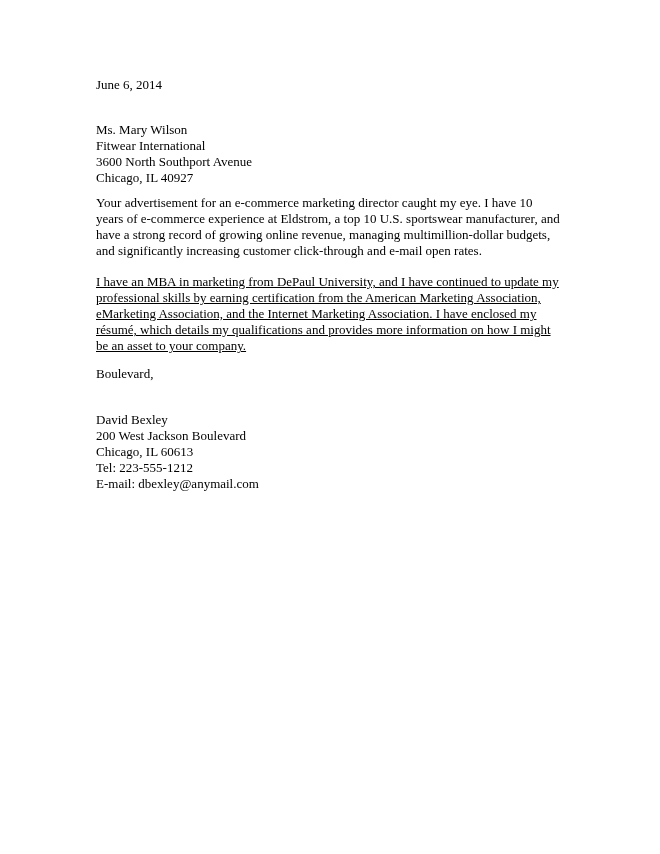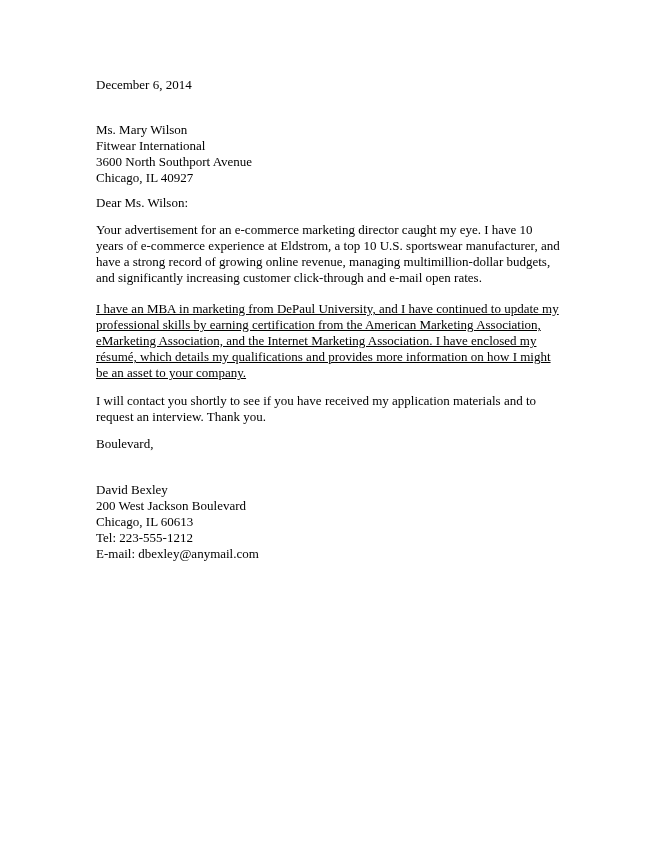--- a/index.html
+++ b/index.html
@@ -39,42 +39,39 @@
   .para-1     { margin-bottom: 15px !important; }
   .para-2     { margin-bottom: 12px !important; text-decoration: underline; }
   .para-3     { margin-bottom: 11px !important; }
   .closing    { margin-bottom: 30px !important; }
 </style>
 </head>
 <body>
 
 <div class="page">
   <div class="letter">
-    <p class="date">December 6, 2014</p>
+    <p class="date">June 6, 2014</p>
 
     <p class="recipient">Ms. Mary Wilson
 Fitwear International
 3600 North Southport Avenue
 Chicago, IL 40927</p>
 
-    <p class="salutation">Dear Ms. Wilson:</p>
 
     <p class="para-1">Your advertisement for an e-commerce marketing director caught my eye. I have 10
 years of e-commerce experience at Eldstrom, a top 10 U.S. sportswear manufacturer, and
 have a strong record of growing online revenue, managing multimillion-dollar budgets,
 and significantly increasing customer click-through and e-mail open rates.</p>
 
     <p class="para-2">I have an MBA in marketing from DePaul University, and I have continued to update my
 professional skills by earning certification from the American Marketing Association,
 eMarketing Association, and the Internet Marketing Association. I have enclosed my
 résumé, which details my qualifications and provides more information on how I might
 be an asset to your company.</p>
 
-    <p class="para-3">I will contact you shortly to see if you have received my application materials and to
-request an interview. Thank you.</p>
 
     <p class="closing">Boulevard,</p>
 
     <p class="signature">David Bexley
 200 West Jackson Boulevard
 Chicago, IL 60613
 Tel: 223-555-1212
 E-mail: dbexley@anymail.com</p>
   </div>
 </div>

